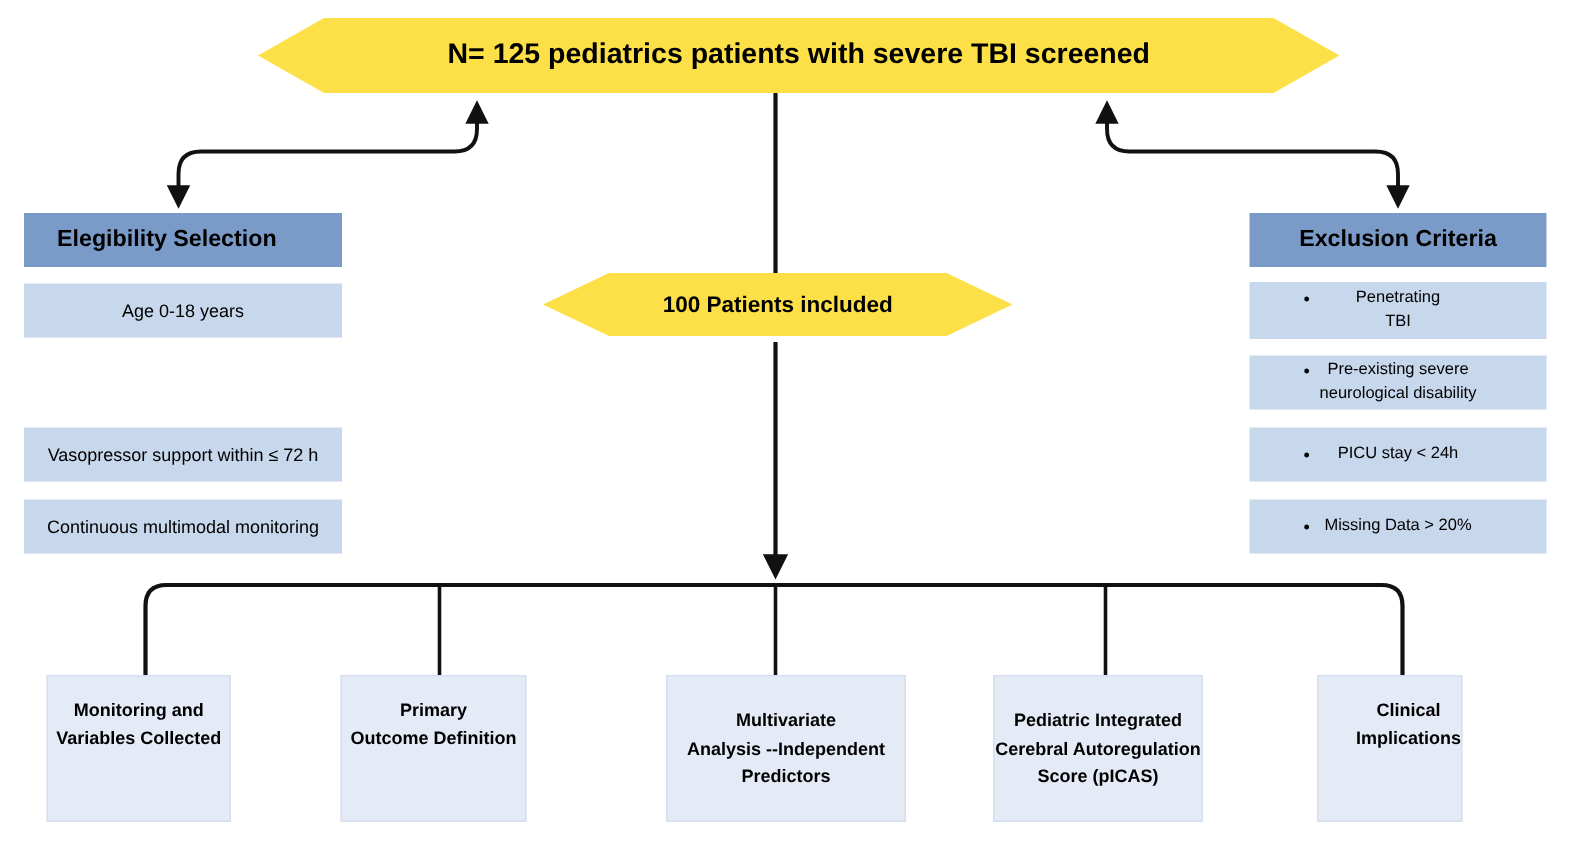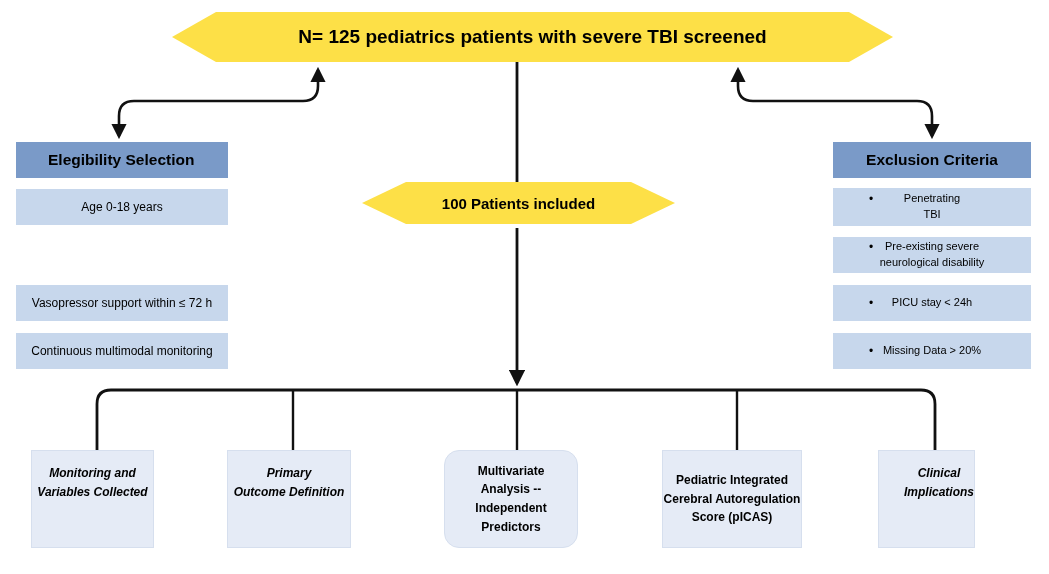--- a/index.html
+++ b/index.html
@@ -39,21 +39,21 @@
   }
   .col-header {
     position: absolute;
     background: #7a9ac8;
     height: 36px;
     display: flex;
     align-items: center;
     font-weight: bold;
     font-size: 15.5px;
   }
-  .col-header.left { left: 16px; top: 142px; width: 212px; padding-left: 32px; box-sizing: border-box; justify-content: flex-start; }
+  .col-header.left { left: 16px; top: 142px; width: 212px; padding-left: 22px; box-sizing: border-box; justify-content: flex-start; }
   .col-header.right { left: 833px; top: 142px; width: 198px; justify-content: center; text-align: center; }
   .elig-item {
     position: absolute;
     left: 16px; width: 212px; height: 36px;
     background: #c7d7ec;
     display: flex; align-items: center; justify-content: center;
     font-size: 12px; text-align: center;
   }
   .exc-item {
     position: absolute;
@@ -72,24 +72,24 @@
   .outcome-box {
     position: absolute;
     top: 450px; height: 98px;
     background: #e5ebf6;
     border: 1px solid #d6dfee;
     box-sizing: border-box;
     display: flex; align-items: center; justify-content: center;
     font-size: 12px; font-weight: bold; text-align: center;
   }
   .outcome-text { white-space: pre-line; line-height: 1.55; }
-  .outcome-box.padb { padding-bottom: 32px; font-style: italic; }
+  .outcome-box.padb { padding-bottom: 32px; }
   .b1 { left: 31px;  width: 123px; }
   .b2 { left: 227px; width: 124px; }
-  .b3 { left: 444px; width: 134px; border-radius: 15px; }
+  .b3 { left: 444px; width: 160px; }
   .b4 { left: 662px; width: 140px; }
   .b5 { left: 878px; width: 97px; justify-content: flex-end; }
 </style>
 </head>
 <body>
 
 <div class="canvas">
 
   <svg class="connector-layer" width="1049" height="574" viewBox="0 0 1049 574" xmlns="http://www.w3.org/2000/svg">
     <defs>

